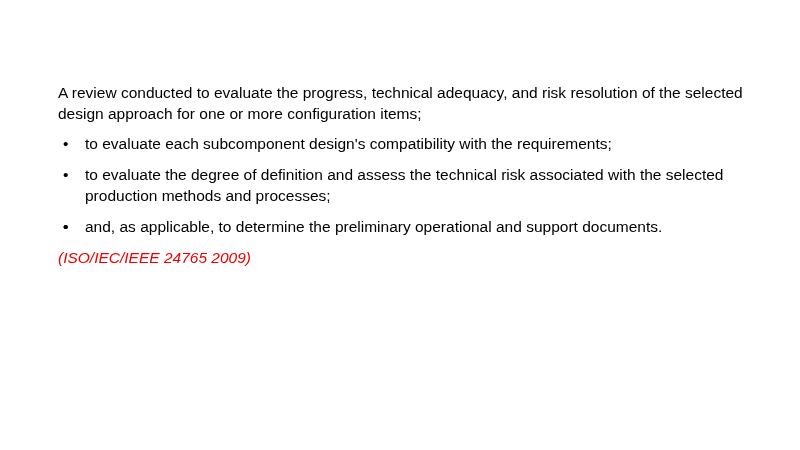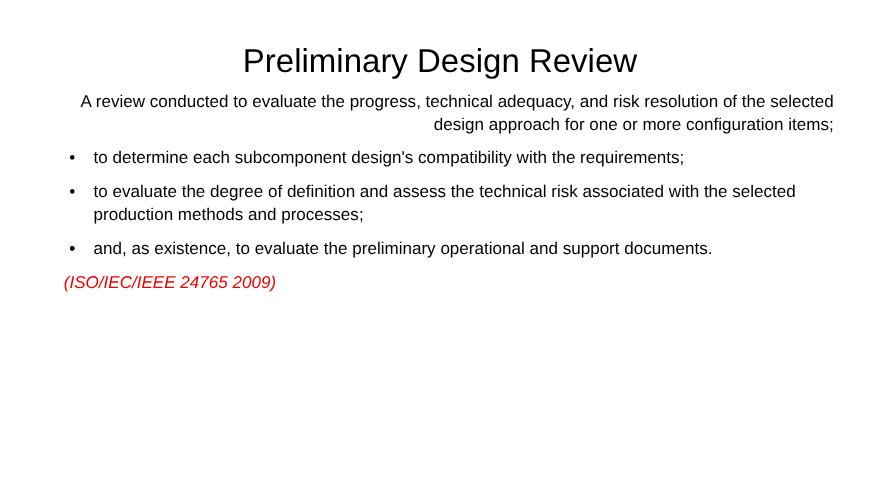--- a/index.html
+++ b/index.html
@@ -35,21 +35,20 @@
     position: absolute;
     top: 82px;
     left: 58px;
     width: 700px;
   }
   .lead-para {
     font-size: 15.5px;
     line-height: 21px;
     margin: 0 0 9px 0;
     color: #000000;
-    text-align: right;
   }
   .bullet-list {
     list-style: none;
     margin: 0;
     padding: 0;
   }
   .bullet-item {
     position: relative;
     font-size: 15.5px;
     line-height: 21px;
@@ -71,40 +70,39 @@
     font-weight: normal;
     font-style: italic;
     color: #ee0000;
   }
 </style>
 </head>
 <body>
 
 <div class="slide">
 
-  <h1 class="slide-title">Preliminary Design Review</h1>
 
   <div class="body-block">
 
     <p class="lead-para">A review conducted to evaluate the progress, technical adequacy, and risk resolution of the selected design approach for one or more configuration items;</p>
 
     <ul class="bullet-list">
       <li class="bullet-item">
         <span class="dot">•</span>
-        <span>to determine each subcomponent design's compatibility with the requirements;</span>
+        <span>to evaluate each subcomponent design's compatibility with the requirements;</span>
       </li>
       <li class="bullet-item">
         <span class="dot">•</span>
         <span>to evaluate the degree of definition and assess the technical risk associated with the selected production methods and processes;</span>
       </li>
       <li class="bullet-item">
         <span class="dot">•</span>
       </li>
       <li class="bullet-item">
         <span class="dot">•</span>
-        <span>and, as existence, to evaluate the preliminary operational and support documents.</span>
+        <span>and, as applicable, to determine the preliminary operational and support documents.</span>
       </li>
     </ul>
 
     <p class="source-line">(ISO/IEC/IEEE 24765 2009)</p>
 
   </div>
 </div>
 
 </body></html>

